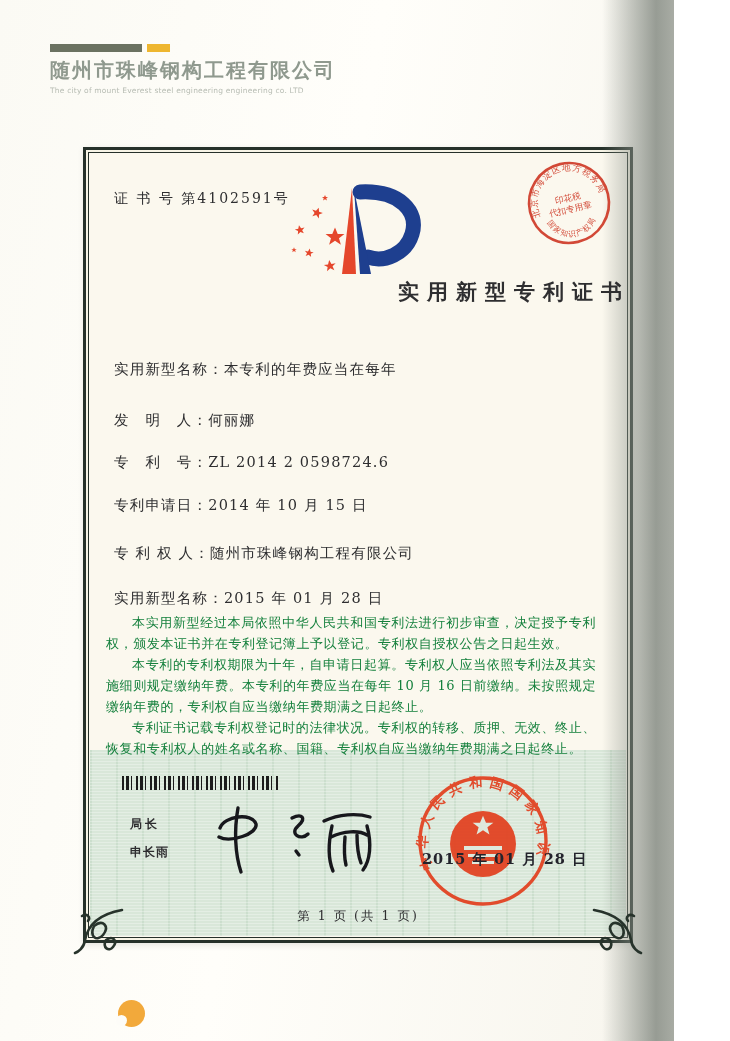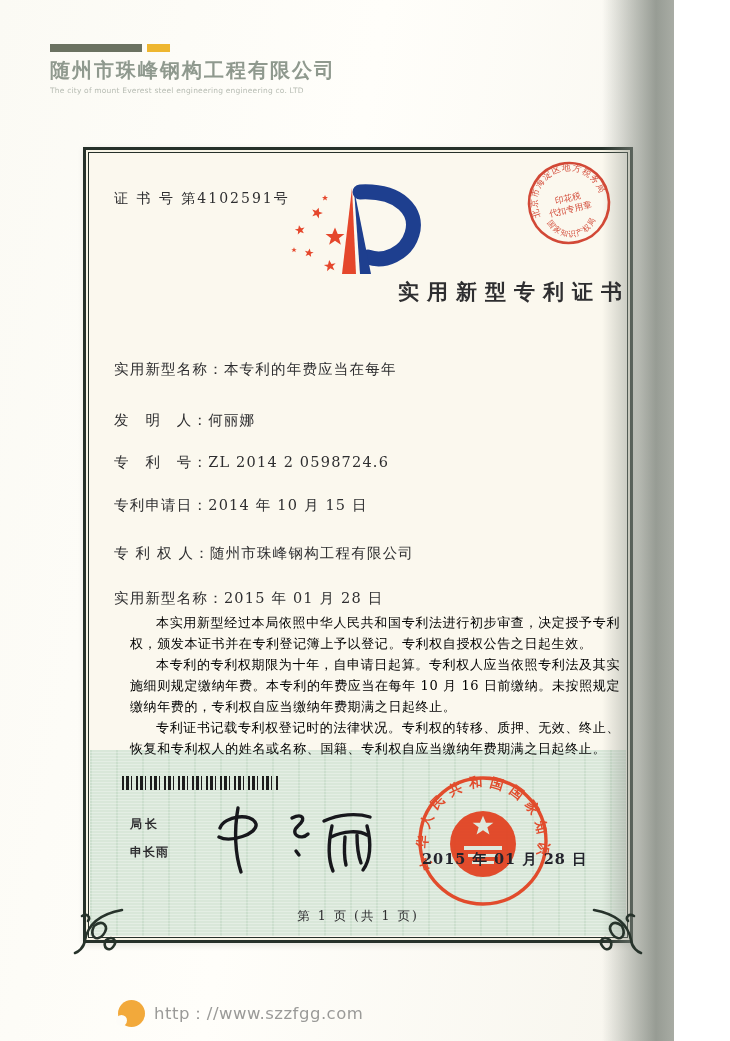--- a/index.html
+++ b/index.html
@@ -40,22 +40,22 @@
   
   .logo{position:absolute;left:200px;top:34px;width:150px;height:96px;z-index:1;}
   
   .tax-stamp{position:absolute;left:440px;top:10px;width:86px;height:86px;transform:rotate(-13deg);opacity:.92;z-index:1;}
   
   .fields{position:absolute;left:28px;top:210px;z-index:1;font-size:14.5px;letter-spacing:1.2px;}
   .frow{position:absolute;left:0;white-space:nowrap;}
   .frow b{font-weight:normal;}
   
   .bodytxt{
-    position:absolute;left:44px;top:462px;width:490px;z-index:1;
-    font-size:13px;line-height:21px;letter-spacing:.6px;text-align:justify;color:#000000;
+    position:absolute;left:20px;top:462px;width:490px;z-index:1;
+    font-size:13px;line-height:21px;letter-spacing:.6px;text-align:justify;color:#15803d;
   }
   .bodytxt p{margin:0;text-indent:2em;}
   
   .barcode{
     position:absolute;left:36px;top:626px;width:158px;height:14px;z-index:1;
     background:repeating-linear-gradient(90deg,#1c1c1c 0 2px,transparent 2px 4px,#1c1c1c 4px 7px,transparent 7px 9px,#1c1c1c 9px 10px,transparent 10px 14px);
   }
   .director-title{position:absolute;left:44px;top:666px;font-size:12px;font-weight:bold;letter-spacing:3px;z-index:1;}
   .director-name{position:absolute;left:44px;top:694px;font-size:12px;font-weight:bold;letter-spacing:1px;z-index:1;}
   .signature{position:absolute;left:118px;top:646px;width:185px;height:90px;z-index:2;}
@@ -190,17 +190,16 @@
         <path d="M50,4 C28,8 16,18 13,34 C12,42 6,46 3,47"></path>
         <path d="M22,20 c9,-7 16,0 9,9 c-6,7 -14,2 -9,-9"></path>
         <path d="M34,34 c7,-5 12,1 7,7 c-4,5 -11,1 -7,-7"></path>
         <path d="M10,10 c5,-3 9,1 6,5"></path>
       </g>
     </svg>
   </div>
 
   <div class="site">
     <div class="site-icon"></div>
-    <div class="site-url">http：//www.szzfgg.com</div>
   </div>
 
   <div class="page-shadow"></div>
 </div>
 
 </body></html>

